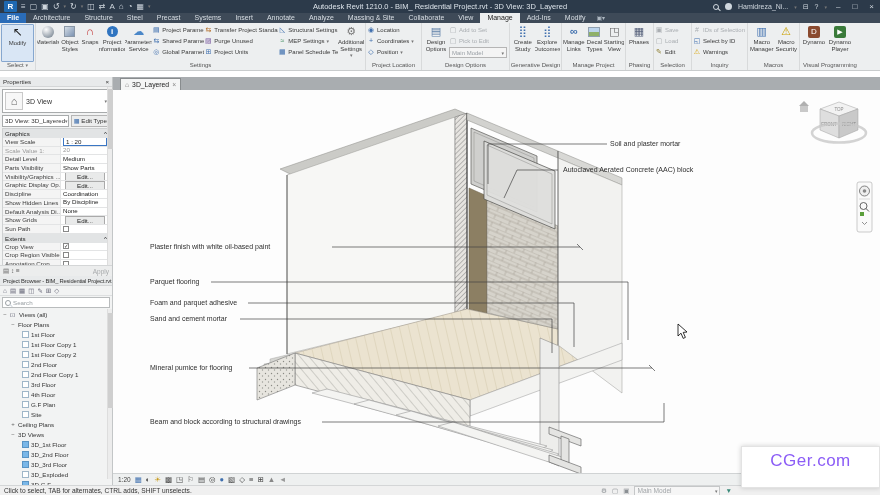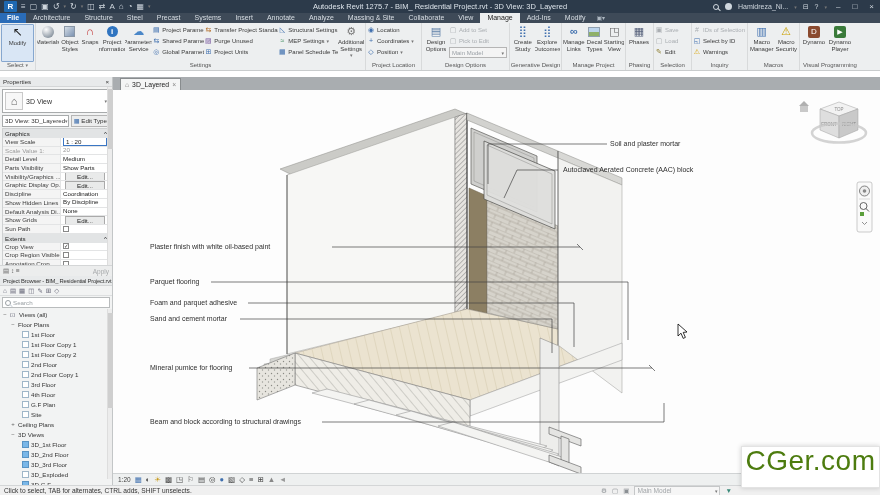--- a/index.html
+++ b/index.html
@@ -86,21 +86,21 @@
   #viewbar{position:absolute;left:0;bottom:0;width:100%;height:12px;background:#eef0f0;border-top:1px solid #d0d3d4;display:flex;align-items:center;gap:4px;padding:0 5px;font-size:6.5px;color:#444}
   .vcicon{font-size:7.5px;line-height:11px}
 
   
   #statusbar{position:absolute;left:0;top:485px;width:880px;height:10px;background:#f0f0f0;border-top:1px solid #d4d6d7;font-size:6.6px;color:#333;display:flex;align-items:center;padding:0 4px}
   #status-right{position:absolute;right:148px;display:flex;gap:5px;align-items:center;color:#8b9094}
   .ssel{border:1px solid #c5c7c8;background:#f6f6f6;color:#a2a6a9;width:86px;display:flex;justify-content:space-between;padding:0 2px;line-height:8px}
 
   
   #watermark{position:absolute;left:741px;top:446px;width:139px;height:42px;background:#fff;border:1px solid #e3e3e3;box-shadow:0 0 5px rgba(0,0,0,.18);text-align:center;z-index:30}
-  #wm-title{font-size:28px;line-height:27px;color:#4d7c0f;letter-spacing:.5px}
+  #wm-title{font-size:17px;line-height:27px;color:#8b5cf6;letter-spacing:.5px}
   #wm-sub{font-size:11.5px;color:#3c3c3c;letter-spacing:1px}
 
   .scroll{position:absolute;width:5px;background:#ececec;border-left:1px solid #ddd}
   .thumb{position:absolute;left:0;width:5px;background:#cfcfcf}
 </style>
 </head>
 <body>
 
 <div id="app">
 
@@ -115,21 +115,21 @@
       <span>↻</span>
         <span class="caret">▾</span>
       <span>◫</span>
       <span>⇄</span>
       <span>A</span>
       <span>⌂</span>
       <span>◔</span>
       <span>▦</span>
       <span class="caret">▾</span>
     </div>
-    <div id="title-text">Autodesk Revit 1275.7 - BIM_ Residential Project.rvt - 3D View: 3D_Layered</div>
+    <div id="title-text">Autodesk Revit 1210.0 - BIM_ Residential Project.rvt - 3D View: 3D_Layered</div>
     <div id="title-right">
       <span class="mag"></span>
       <span class="avatar"></span>
       <span>Hamidreza_Ni...</span>
       <span class="caret">▾</span>
       <span>⊟</span>
       <span>?</span>
         <span class="caret">▾</span>
       <span class="winbtn">–</span>
       <span class="winbtn">□</span>

